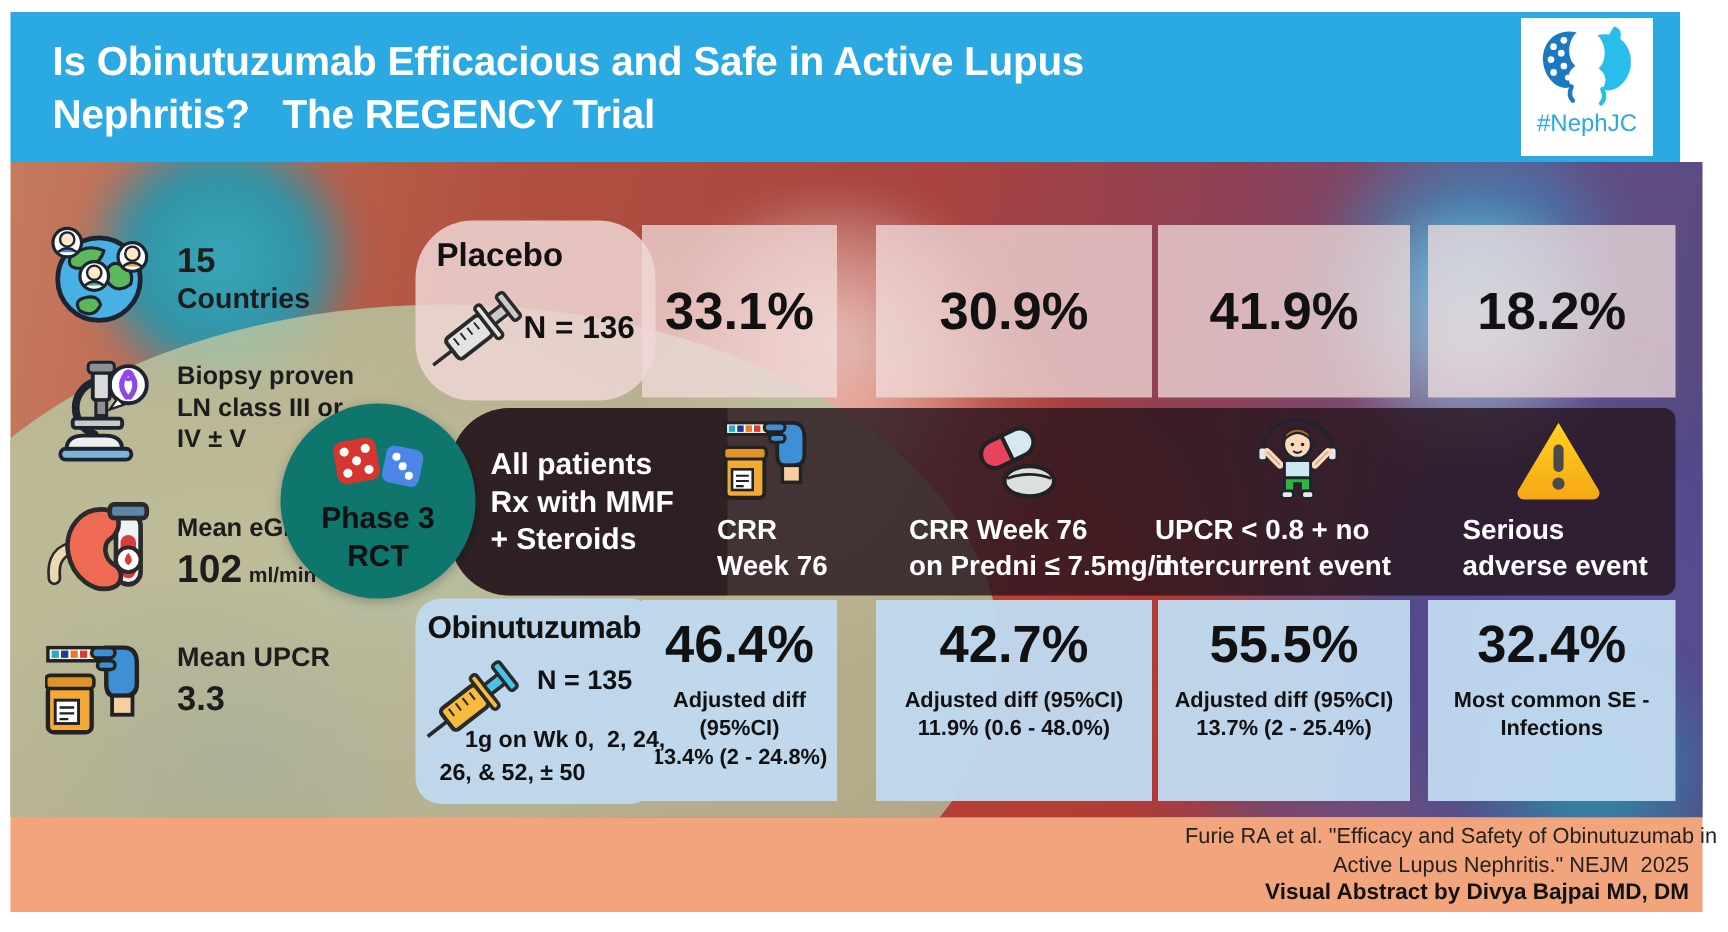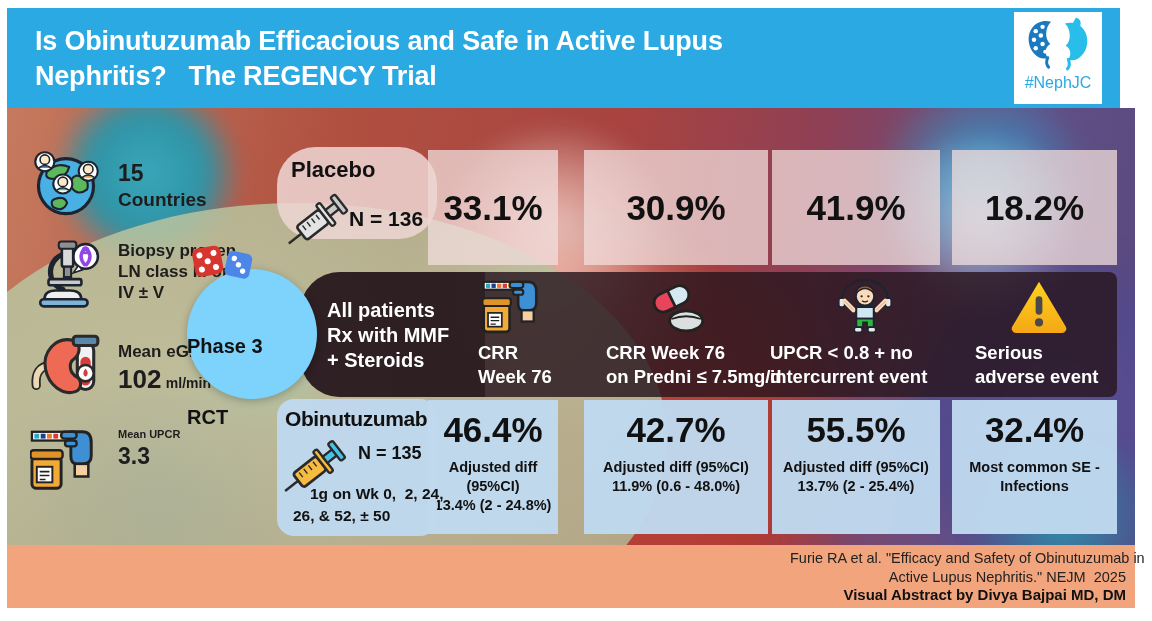--- a/index.html
+++ b/index.html
@@ -29,27 +29,27 @@
   .b9{left:-60px;top:280px;width:430px;height:230px;background:radial-gradient(circle,#5c3457 0%,transparent 72%);}
   .b10{left:140px;top:320px;width:720px;height:180px;background:radial-gradient(circle,#b23c35 0%,transparent 75%);}
   .b11{left:420px;top:20px;width:260px;height:190px;background:radial-gradient(circle,rgba(255,244,238,.55) 0%,transparent 70%);}
   .b12{left:860px;top:30px;width:230px;height:170px;background:radial-gradient(circle,rgba(240,244,250,.5) 0%,transparent 70%);}
 
   
   .sage{left:-80px;top:95px;width:740px;height:470px;border-radius:50%;
         background:radial-gradient(ellipse at 40% 40%,rgba(193,203,166,.88) 0%,rgba(180,192,155,.82) 70%,rgba(170,184,150,.75) 100%);}
 
   .side-item-text{color:#1d1d1d;font-weight:700;}
-  .phase-circle{left:187px;top:269px;width:130px;height:130px;background:#7dd3fc;border-radius:50%;
-        display:flex;flex-direction:column;justify-content:center;z-index:6;
-        box-shadow:0 2px 8px rgba(0,0,0,.25);gap:46px;}
+  .phase-circle{left:187px;top:269px;width:130px;height:130px;background:#0f766e;border-radius:50%;
+        display:flex;flex-direction:column;align-items:center;justify-content:center;z-index:6;
+        box-shadow:0 2px 8px rgba(0,0,0,.25);}
   .phase-line{font-size:20px;font-weight:700;color:#111;line-height:25px;}
 
   
-  .placebo-box{left:277px;top:147px;width:160px;height:92px;border-radius:38px;
+  .placebo-box{left:277px;top:147px;width:160px;height:120px;border-radius:38px;
         background:rgba(238,215,213,.85);z-index:4;}
   .obi-box{left:277px;top:399px;width:160px;height:137px;border-radius:17px;
         background:rgba(191,217,238,.96);z-index:4;}
 
   
   .c1{left:428px;width:130px;} .c2{left:584px;width:184px;} .c3{left:772px;width:168px;} .c4{left:952px;width:165px;}
   .pinkbox{top:150px;height:115px;background:rgba(241,221,220,.75);display:flex;align-items:center;justify-content:center;z-index:3;}
   .pct{font-size:35px;font-weight:700;color:#111;}
   .bluebox{top:400px;height:134px;background:rgba(191,217,238,.97);display:flex;flex-direction:column;align-items:center;justify-content:flex-start;padding-top:10px;box-sizing:border-box;z-index:3;}
   .note{font-size:14.5px;font-weight:700;color:#111;line-height:19px;text-align:center;}
@@ -203,21 +203,21 @@
           <rect x="24" y="10" width="5" height="5" fill="#d93a3a"></rect>
         <rect x="30.5" y="10" width="5" height="5" fill="#f5c016"></rect>
       </g>
       <path d="M42,8 h12 q9,0 9,11 v14 q0,8 -9,8 h-6 q-6,0 -6,-8 z" fill="#3f8fd4" stroke="#222" stroke-width="3"></path>
       <rect x="32" y="8" width="16" height="7" rx="3.5" fill="#3f8fd4" stroke="#222" stroke-width="2.4"></rect>
       <rect x="36" y="17" width="12" height="6" rx="3" fill="#3f8fd4" stroke="#222" stroke-width="2.4"></rect>
       <rect x="46" y="41" width="14" height="13" fill="#f5cfa2" stroke="#222" stroke-width="2.6"></rect>
     </svg>
   </div>
   <div class="abs side-item-text" style="left:118px;top:428px;z-index:5;">
-    <div style="font-size:11px;">Mean UPCR</div>
+    <div style="font-size:18px;">Mean UPCR</div>
     <div style="font-size:23px;margin-top:3px;">3.3</div>
   </div>
 
   <div class="abs phase-circle">
     <span>
       <svg width="70" height="50" viewBox="0 0 76 56">
         <g transform="rotate(-10 22 26)">
           <rect x="6" y="10" width="32" height="32" rx="7" fill="#d6362e"></rect>
           <g fill="#fff">
             <circle cx="14" cy="18" r="3.4"></circle>

